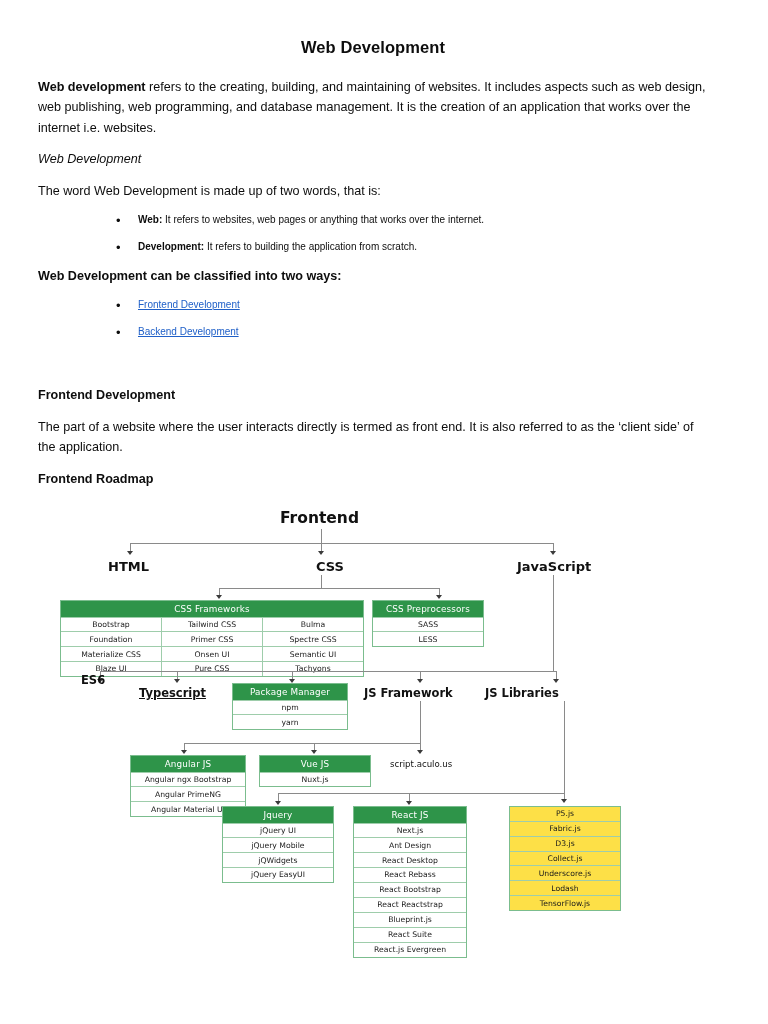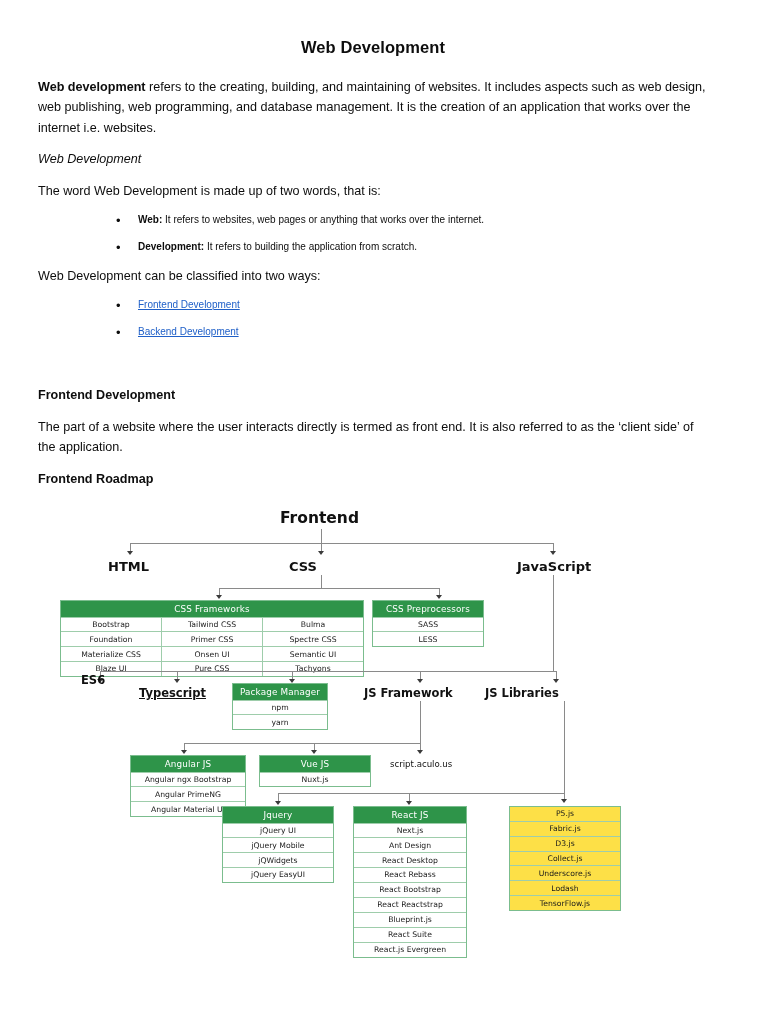--- a/index.html
+++ b/index.html
@@ -30,21 +30,21 @@
   p.body {
     font-size: 12.6px;
     line-height: 1.62;
     margin: 0 0 11px 0;
     max-width: 672px;
   }
   p.body.italic { font-style: italic; }
   p.body b { font-weight: bold; }
   .heading-bold {
     font-size: 12.6px;
-    font-weight: normal;
+    font-weight: bold;
     line-height: 1.62;
     margin: 0 0 11px 0;
   }
   .heading-section {
     font-size: 12.6px;
     font-weight: bold;
     line-height: 1.62;
     margin: 0 0 11px 0;
   }
   ul.bullets {
@@ -195,21 +195,21 @@
     <div class="ln lnv" style="left:287px; top:26px; height:14px;"></div>
     <div class="ln lnh" style="left:96px; top:40px; width:423px;"></div>
     <div class="ln lnv" style="left:96px;  top:40px; height:9px;"></div>
     <div class="ln lnv" style="left:287px; top:40px; height:9px;"></div>
     <div class="ln lnv" style="left:519px; top:40px; height:9px;"></div>
     <div class="arw" style="left:92.8px;  top:48px;"></div>
     <div class="arw" style="left:283.8px; top:48px;"></div>
     <div class="arw" style="left:515.8px; top:48px;"></div>
 
     <div class="node-label lbl-l1" style="left:74px;  top:56px;">HTML</div>
-    <div class="node-label lbl-l1" style="left:255px; top:56px;">CSS</div>
+    <div class="node-label lbl-l1" style="left:282px; top:56px;">CSS</div>
     <div class="node-label lbl-l1" style="left:483px; top:56px;">JavaScript</div>
 
     <div class="ln lnv" style="left:287px; top:72px; height:13px;"></div>
     <div class="ln lnh" style="left:185px; top:85px; width:220px;"></div>
     <div class="ln lnv" style="left:185px; top:85px; height:8px;"></div>
     <div class="ln lnv" style="left:405px; top:85px; height:8px;"></div>
     <div class="arw" style="left:181.8px; top:92px;"></div>
     <div class="arw" style="left:401.8px; top:92px;"></div>
 
     <div class="ln lnv" style="left:519px; top:72px; height:96px;"></div>
@@ -262,21 +262,21 @@
     <div class="arw" style="left:139.8px; top:176px;"></div>
     <div class="arw" style="left:254.8px; top:176px;"></div>
     <div class="arw" style="left:382.8px; top:176px;"></div>
     <div class="arw" style="left:518.8px; top:176px;"></div>
 
     <div class="node-label lbl-l2" style="left:47px;  top:170px;">ES6</div>
     <div class="node-label lbl-l2" style="left:105px; top:183px;text-decoration:underline;">Typescript</div>
     <div class="node-label lbl-l2" style="left:330px; top:183px;">JS Framework</div>
     <div class="node-label lbl-l2" style="left:451px; top:183px;">JS Libraries</div>
 
-    <div class="tbl" style="left:198px; top:180px; width:96px;">
+    <div class="tbl" style="left:198px; top:180px; width:116px;">
       <div class="hdr">Package Manager</div>
       <div class="rows">
         <div class="row">
           <div class="cell">npm</div>
         </div>
         <div class="row">
           <div class="cell">yarn</div>
         </div>
       </div>
     </div>

